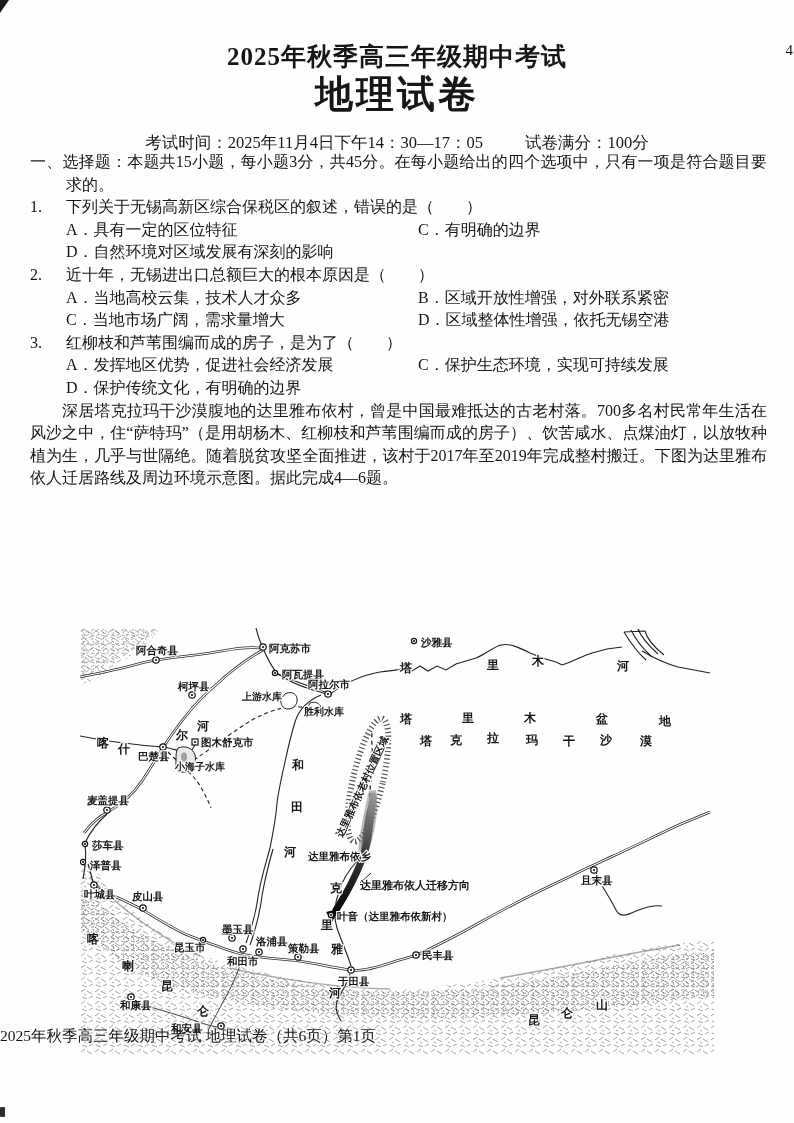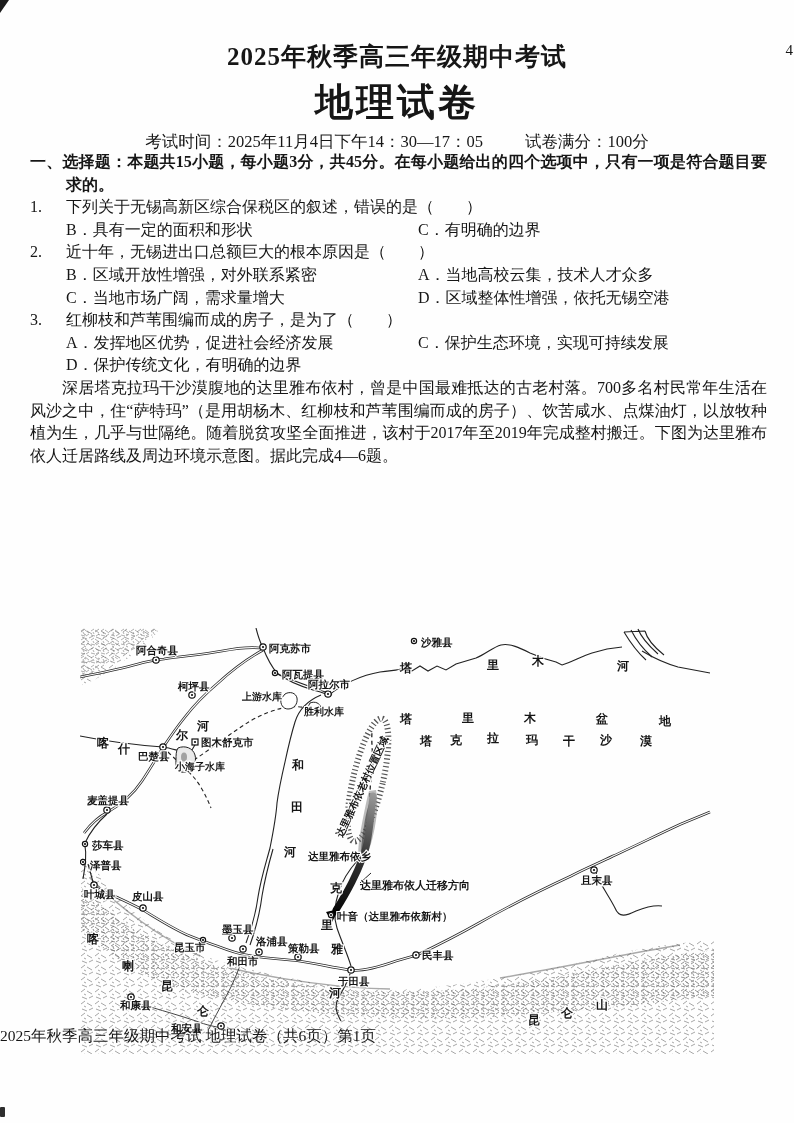--- a/index.html
+++ b/index.html
@@ -1,25 +1,25 @@
 <!DOCTYPE html>
 <html><head>
 <meta charset="utf-8">
 <style>
   html,body{margin:0;padding:0}
   body{width:794px;height:1123px;position:relative;background:#fefefe;overflow:hidden;
        font-family:"Liberation Serif","DejaVu Serif",serif;color:#161616;}
   #corner-num{position:absolute;top:42px;right:1px;font-size:15px}
   #header{position:absolute;top:40px;left:0;width:100%;text-align:center}
   .hdr-title{font-size:25px;font-weight:bold;letter-spacing:1px}
-  .hdr-sub{font-size:38px;font-weight:bold;letter-spacing:3px;line-height:40px;margin-top:9px}
-  .hdr-meta{font-size:16.5px;margin-top:9px}
+  .hdr-sub{font-size:38px;font-weight:bold;letter-spacing:3px;line-height:40px;margin-top:1px}
+  .hdr-meta{font-size:16.5px;margin-top:18px}
   .hdr-meta .gap{display:inline-block;width:42px}
   #content{position:absolute;top:151px;left:30px;width:737px;font-size:16px;line-height:22.6px}
-  .sec{font-weight:bold;padding-left:36px;text-indent:-36px;text-align:justify}
+  .sec{font-weight:normal;padding-left:36px;text-indent:-36px;text-align:justify}
   .passage{text-indent:2em;text-align:justify}
   .stem{display:flex}
   .qnum{width:36px;flex:none}
   .qtext{flex:1}
   .options{display:grid;grid-template-columns:352px auto;padding-left:36px}
   .opt{white-space:nowrap}
   #map-wrap{position:absolute;left:80px;top:628px;width:634px;height:426px}
   #footer{position:absolute;top:1026px;left:0;width:100%;text-align:left;font-size:15.5px}
   .mlabel{font-weight:bold;fill:#141414;stroke:#fff;stroke-width:2.2px;paint-order:stroke;
           font-family:"Liberation Serif","DejaVu Serif",serif}
@@ -45,33 +45,34 @@
 
 <div id="content">
   <div class="sec">一、选择题：本题共15小题，每小题3分，共45分。在每小题给出的四个选项中，只有一项是符合题目要求的。</div>
   <div id="questions">
   <div class="question">
     <div class="stem">
       <span class="qnum">1.</span>
       <span class="qtext">下列关于无锡高新区综合保税区的叙述，错误的是（　　）</span>
     </div>
     <div class="options">
-          <span class="opt">B．具有一定的面积和形状</span>
+          <span class="opt">A．具有一定的区位特征</span>
           <span class="opt">C．有明确的边界</span>
+          <span class="opt">D．自然环境对区域发展有深刻的影响</span>
         </div>
   </div>
 
   <div class="question">
     <div class="stem">
       <span class="qnum">2.</span>
       <span class="qtext">近十年，无锡进出口总额巨大的根本原因是（　　）</span>
     </div>
     <div class="options">
+          <span class="opt">A．当地高校云集，技术人才众多</span>
           <span class="opt">B．区域开放性增强，对外联系紧密</span>
-          <span class="opt">A．当地高校云集，技术人才众多</span>
           <span class="opt">C．当地市场广阔，需求量增大</span>
           <span class="opt">D．区域整体性增强，依托无锡空港</span>
         </div>
   </div>
 
   <div class="question">
     <div class="stem">
       <span class="qnum">3.</span>
       <span class="qtext">红柳枝和芦苇围编而成的房子，是为了（　　）</span>
     </div>

